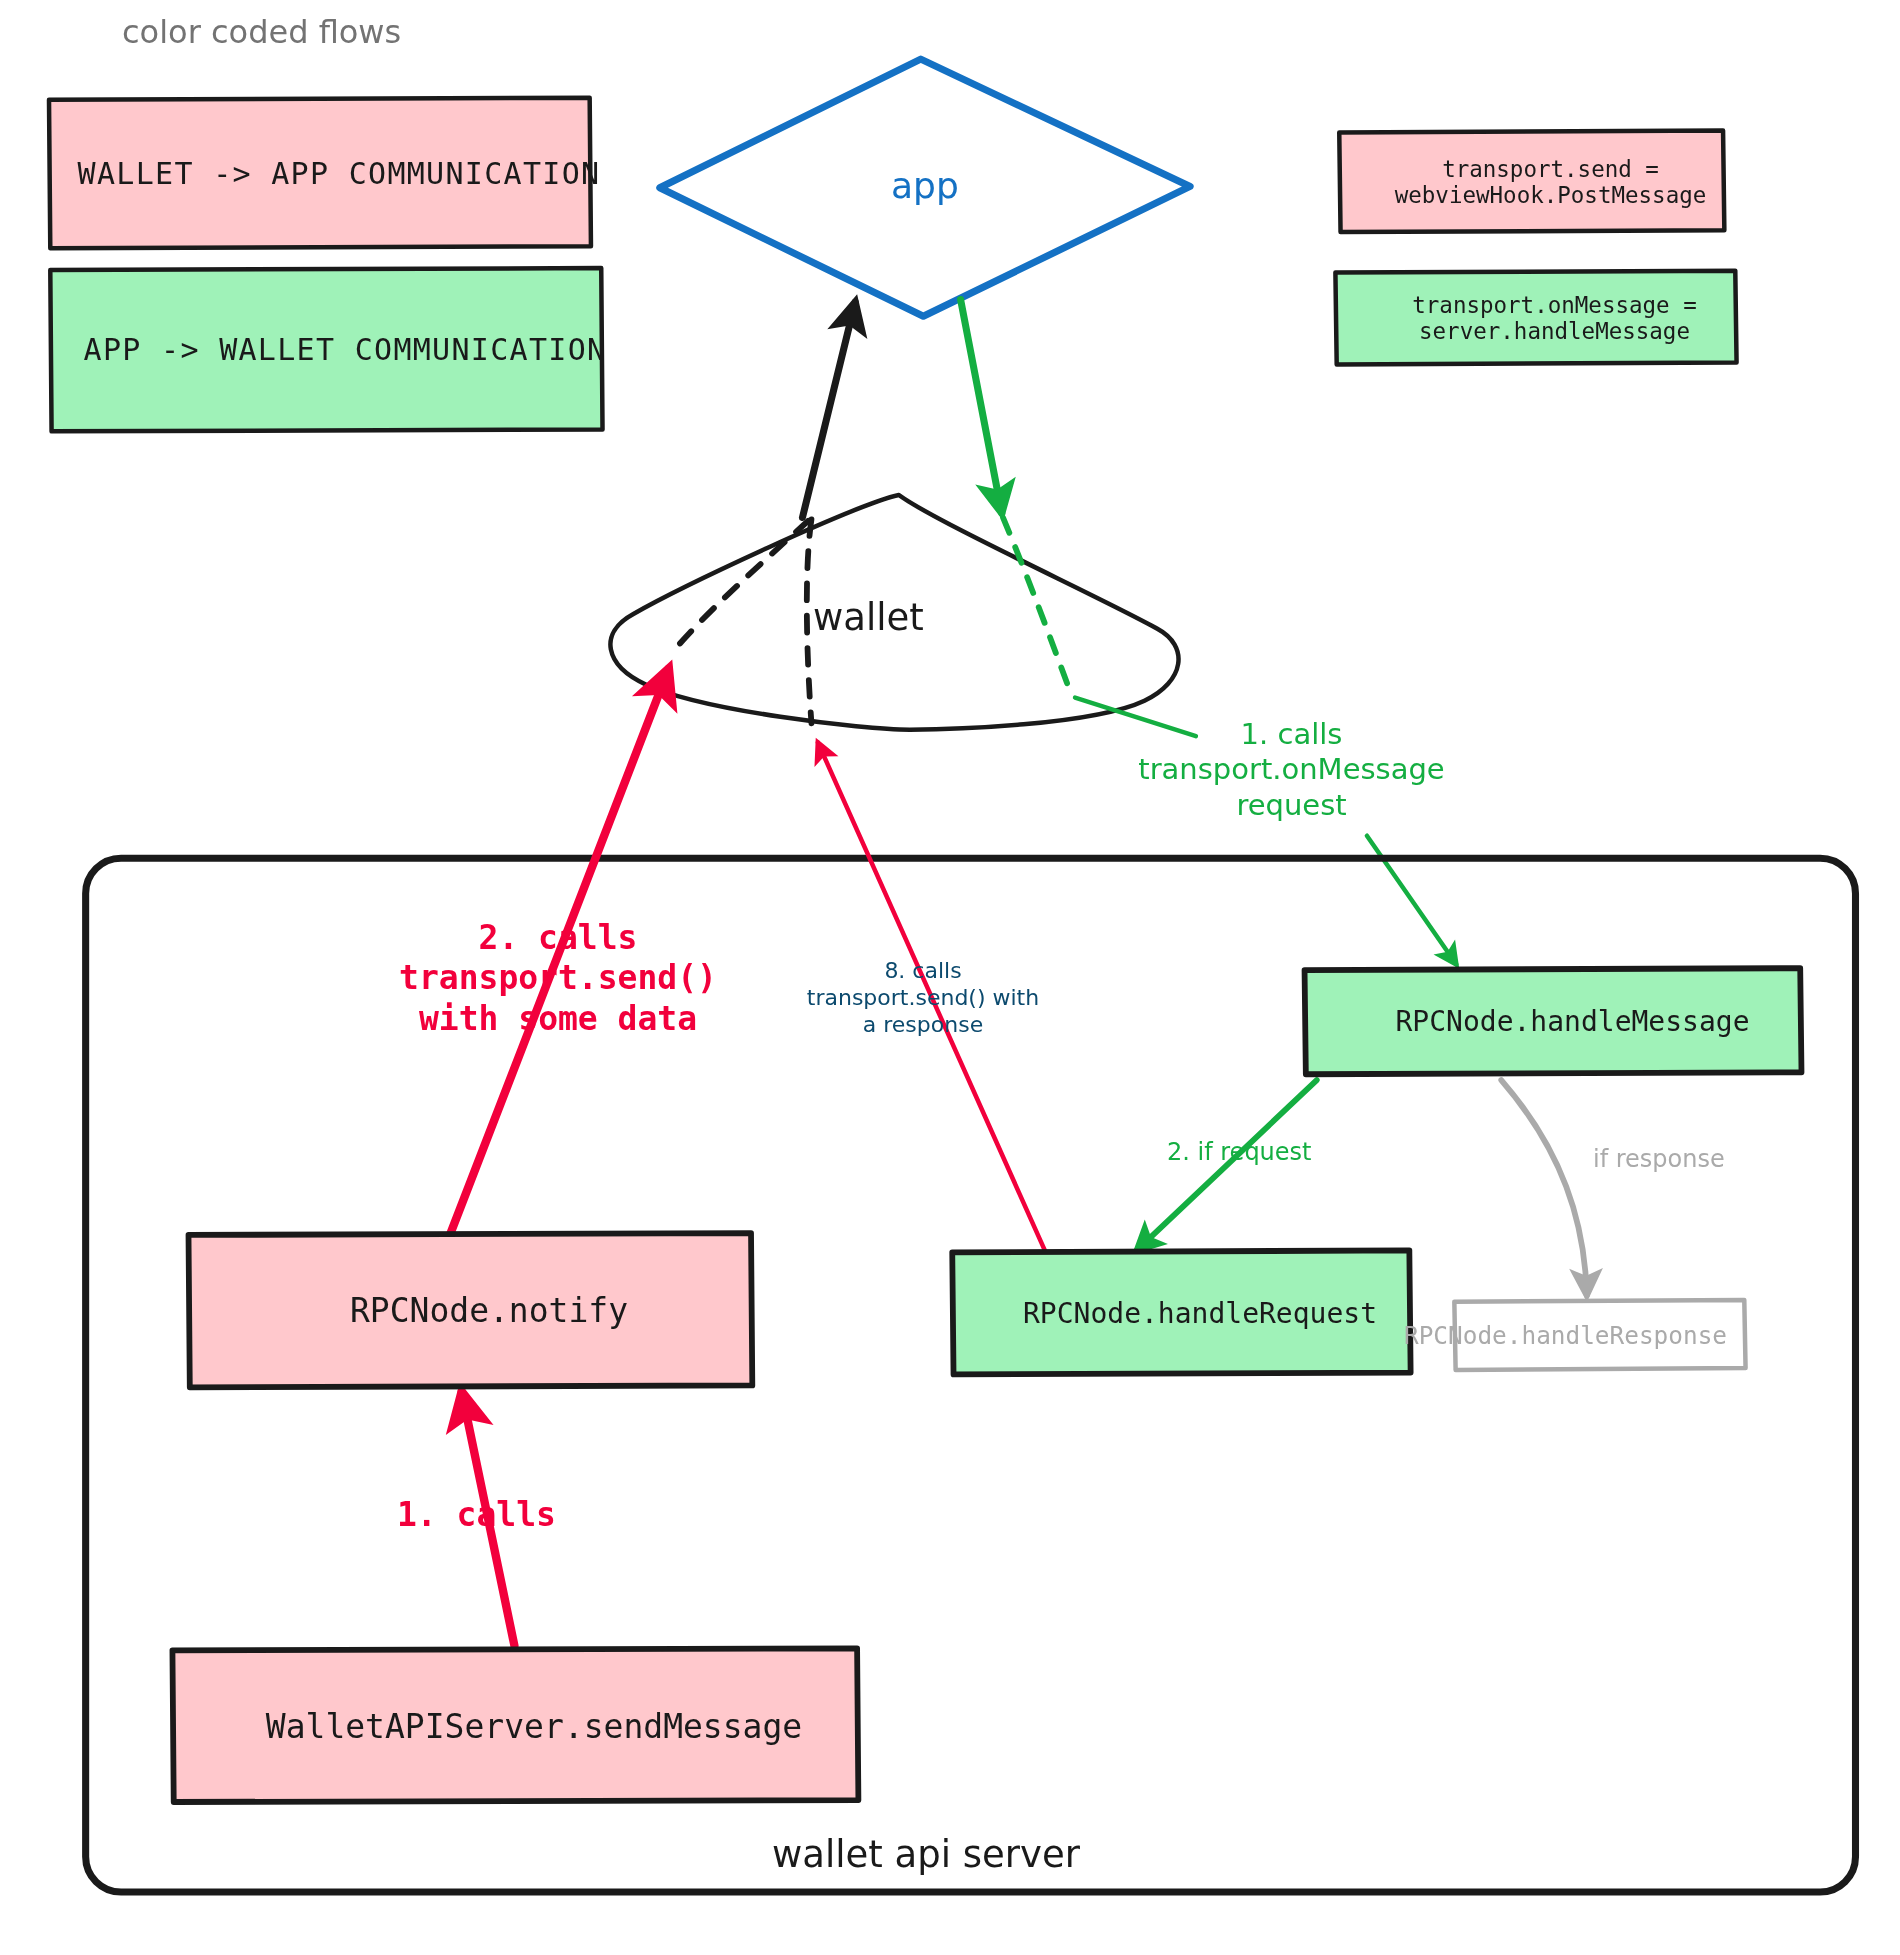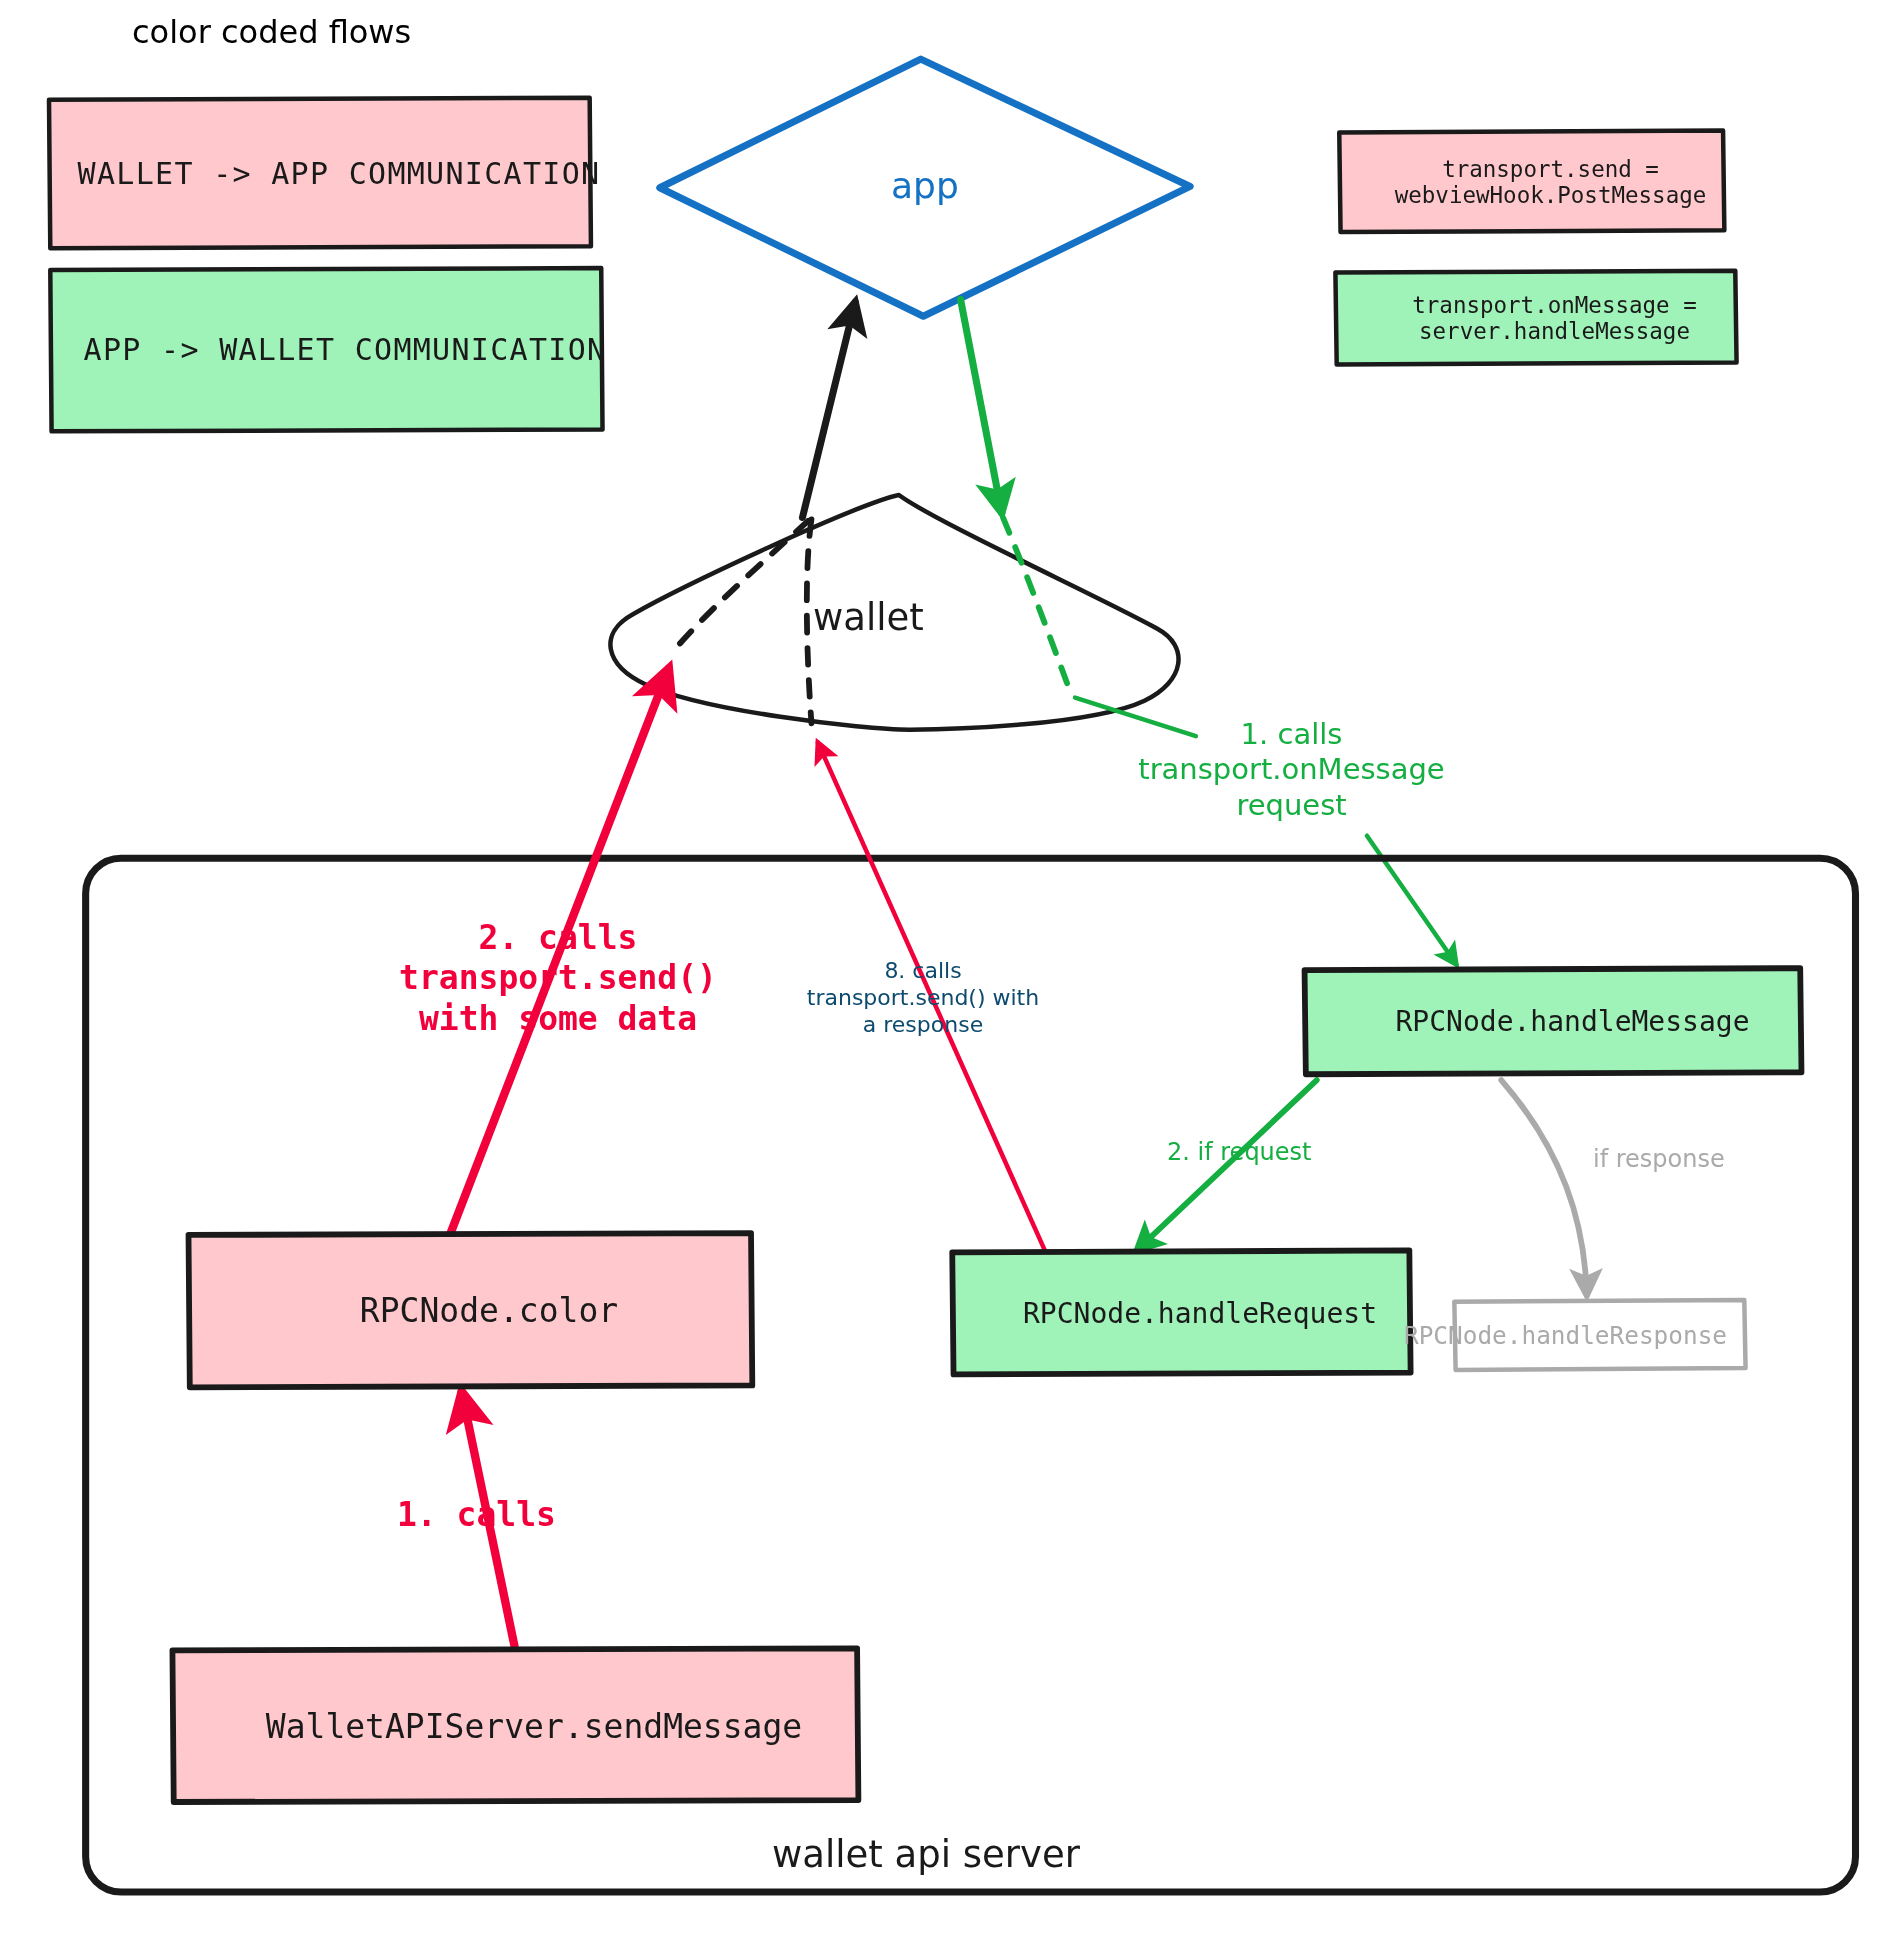--- a/index.html
+++ b/index.html
@@ -120,21 +120,21 @@
     <path d="M2029,1509 L2800,1506 L2802,1668 L2031,1671 Z" fill="#9ff2b8" stroke="#1a1a1a" stroke-width="9" stroke-linejoin="round"></path>
   </g>
   <g>
     <path d="M1481,1948 L2192,1945 L2194,2135 L1483,2138 Z" fill="#9ff2b8" stroke="#1a1a1a" stroke-width="9" stroke-linejoin="round"></path>
   </g>
   <g>
     <path d="M2262,2025 L2713,2022 L2715,2128 L2264,2131 Z" fill="#ffffff" stroke="#aaaaaa" stroke-width="7" stroke-linejoin="round"></path>
   </g>
 </svg>
 
-<div class="lbl" style="left:132px; top:13px; font-size:32px; color:#000000;
+<div class="lbl" style="left:122px; top:13px; font-size:32px; color:#737373;
             font-family:'DejaVu Sans', sans-serif;">color coded flows</div>
 
 <div class="box-label" style="left:49px; top:98px; width:542px; height:150px;
             font-size:30px; letter-spacing:1.3px;">WALLET -&gt; APP
 COMMUNICATION</div>
 
 <div class="box-label" style="left:50px; top:268px; width:552px; height:163px;
             font-size:30px; letter-spacing:1.3px;">APP -&gt; WALLET
 COMMUNICATION</div>
 
@@ -171,21 +171,21 @@
 
 <div class="lbl" style="left:1167px; top:1138px; font-size:24px; color:#14ae41;
             font-family:'DejaVu Sans', sans-serif;">2. if request</div>
 
 <div class="lbl" style="left:1593px; top:1145px; font-size:24px; color:#aaaaaa;
             font-family:'DejaVu Sans', sans-serif;">if response</div>
 
 <div class="lbl mono" style="left:397px; top:1495px; font-size:33px; color:#f2003c;
             font-weight:bold;">1. calls</div>
 
-<div class="box-label" style="left:188px; top:1233px; width:564px; height:154px; font-size:33px;">RPCNode.color</div>
+<div class="box-label" style="left:188px; top:1233px; width:564px; height:154px; font-size:33px;">RPCNode.notify</div>
 
 <div class="box-label" style="left:172px; top:1649px; width:686px; height:154px; font-size:33px;">WalletAPIServer.sendMessage</div>
 
 <div class="box-label" style="left:1305px; top:968px; width:497px; height:106px; font-size:28px;">RPCNode.handleMessage</div>
 
 <div class="box-label" style="left:952px; top:1251px; width:458px; height:124px; font-size:28px;">RPCNode.handleRequest</div>
 
 <div class="box-label" style="left:1401px; top:1300px; width:291px; height:70px; font-size:24.4px;
             color:#aaaaaa;">RPCNode.handleResponse</div>
 

